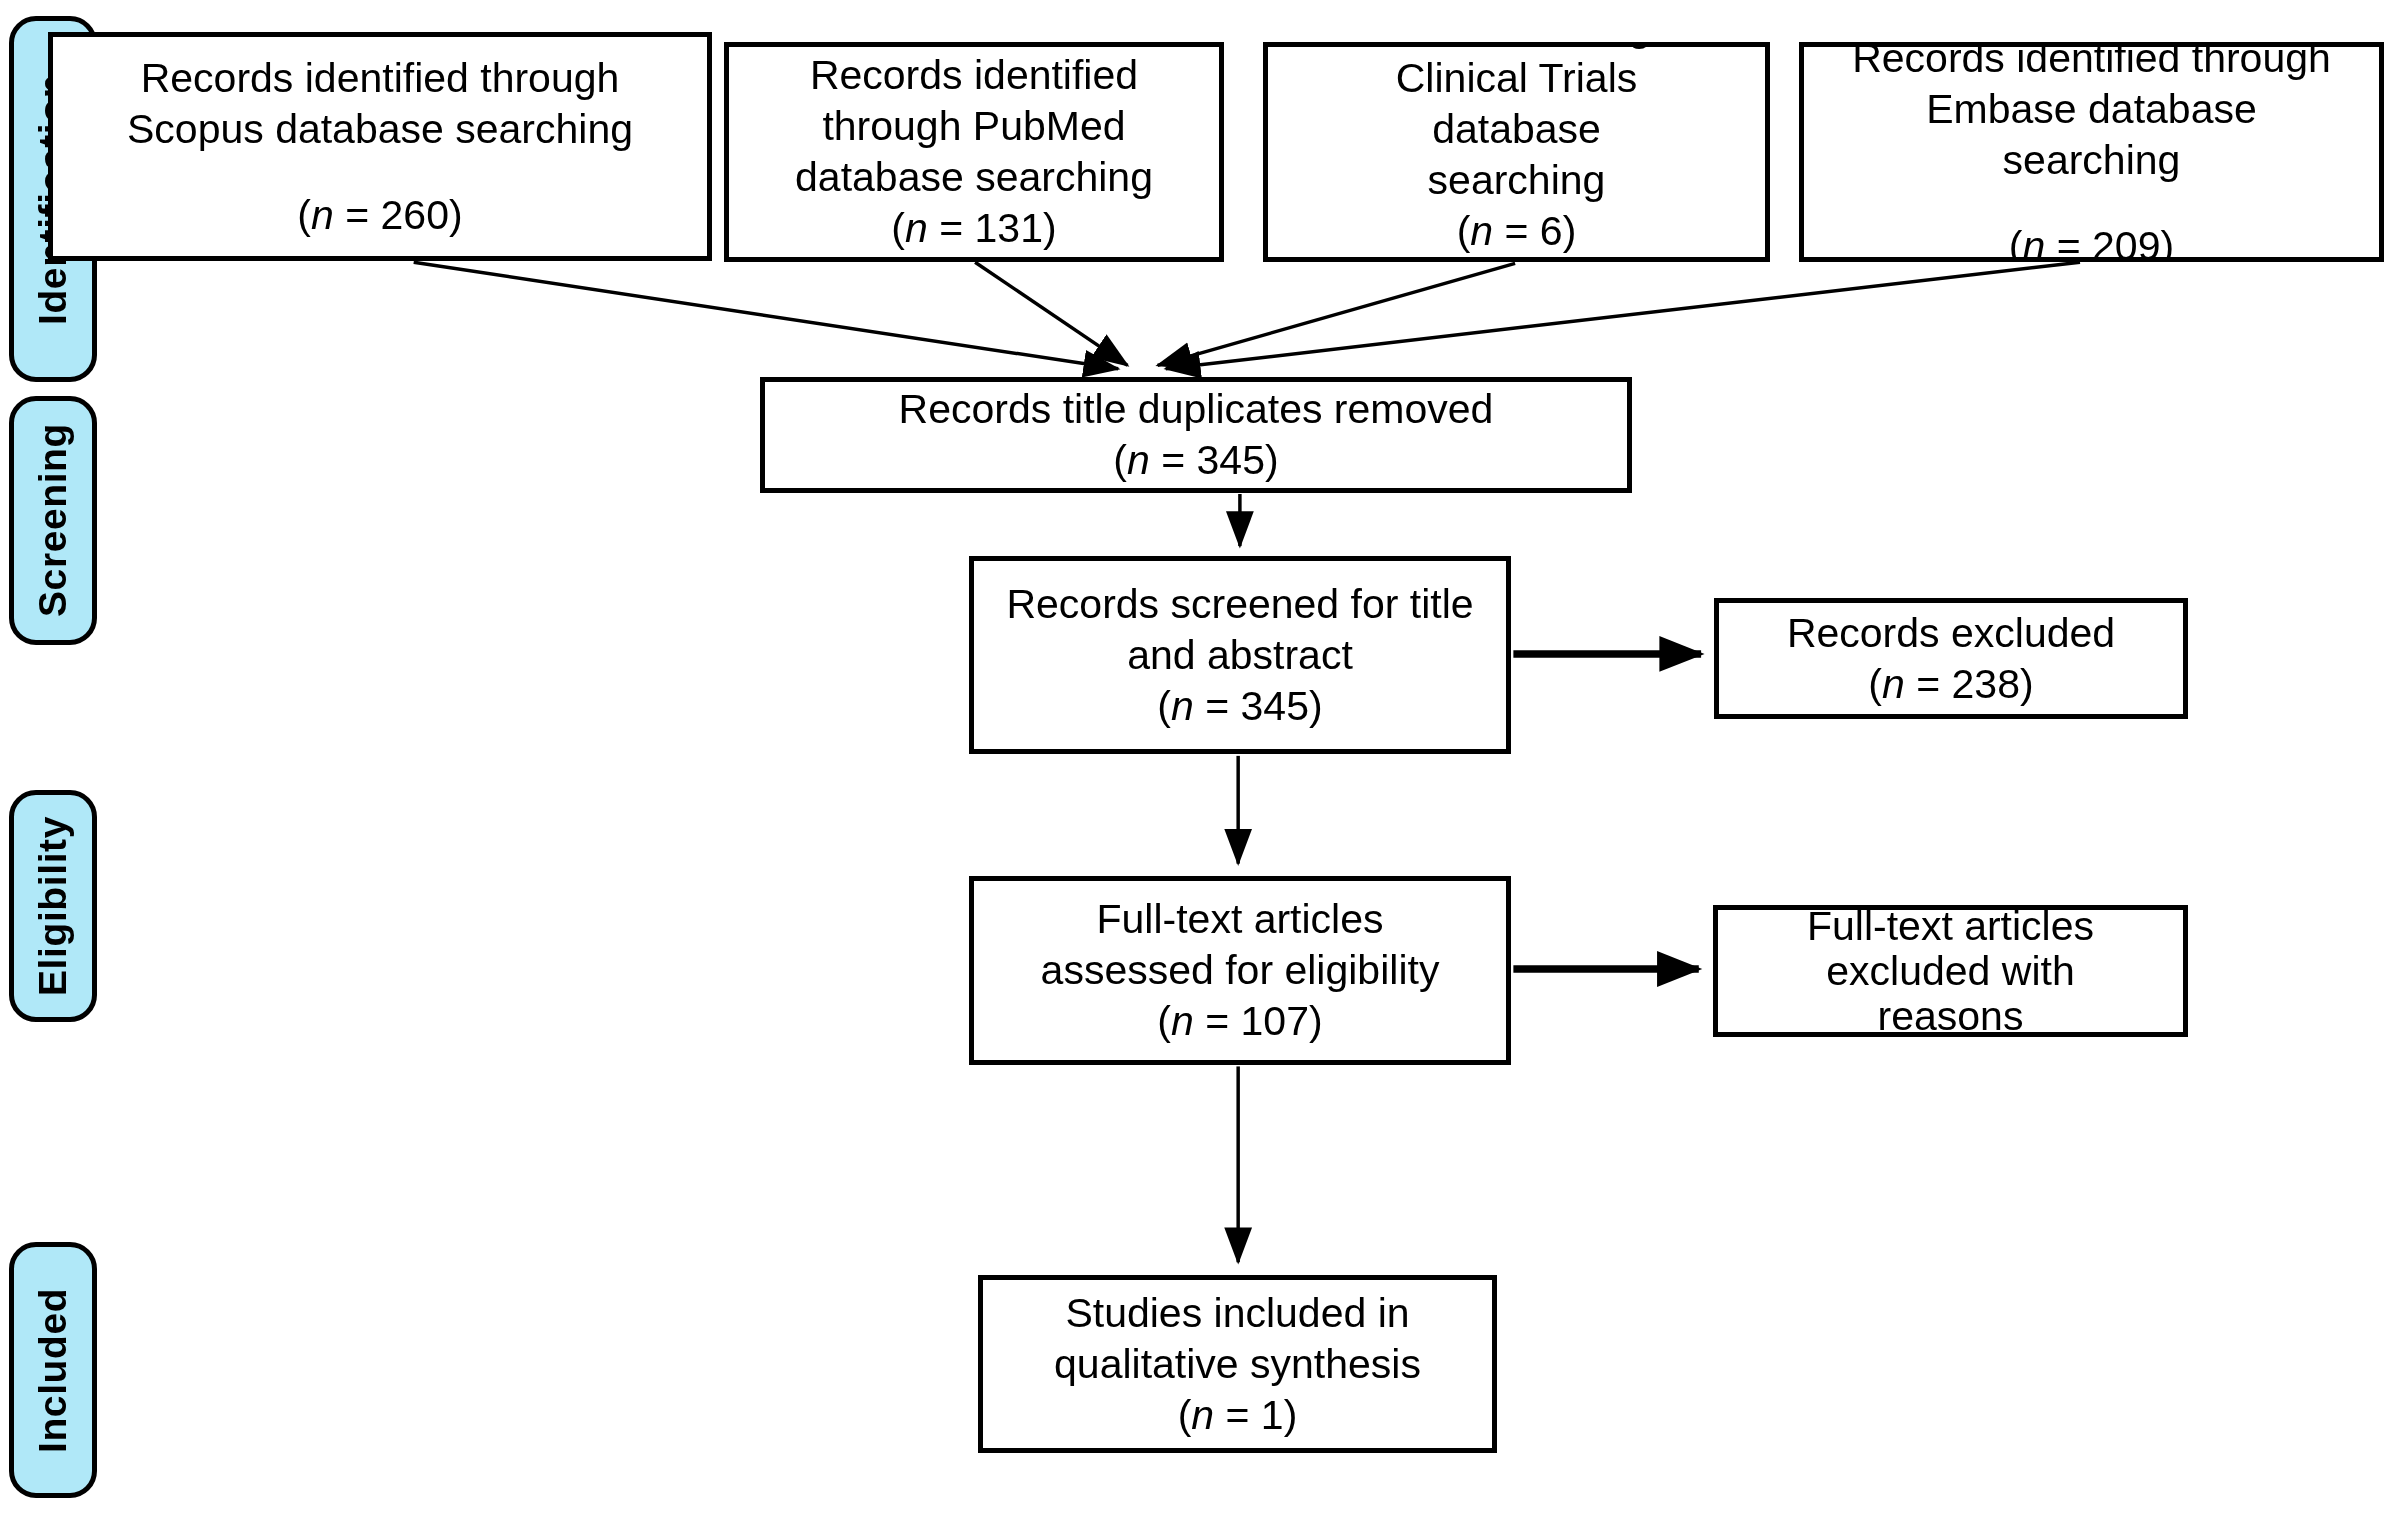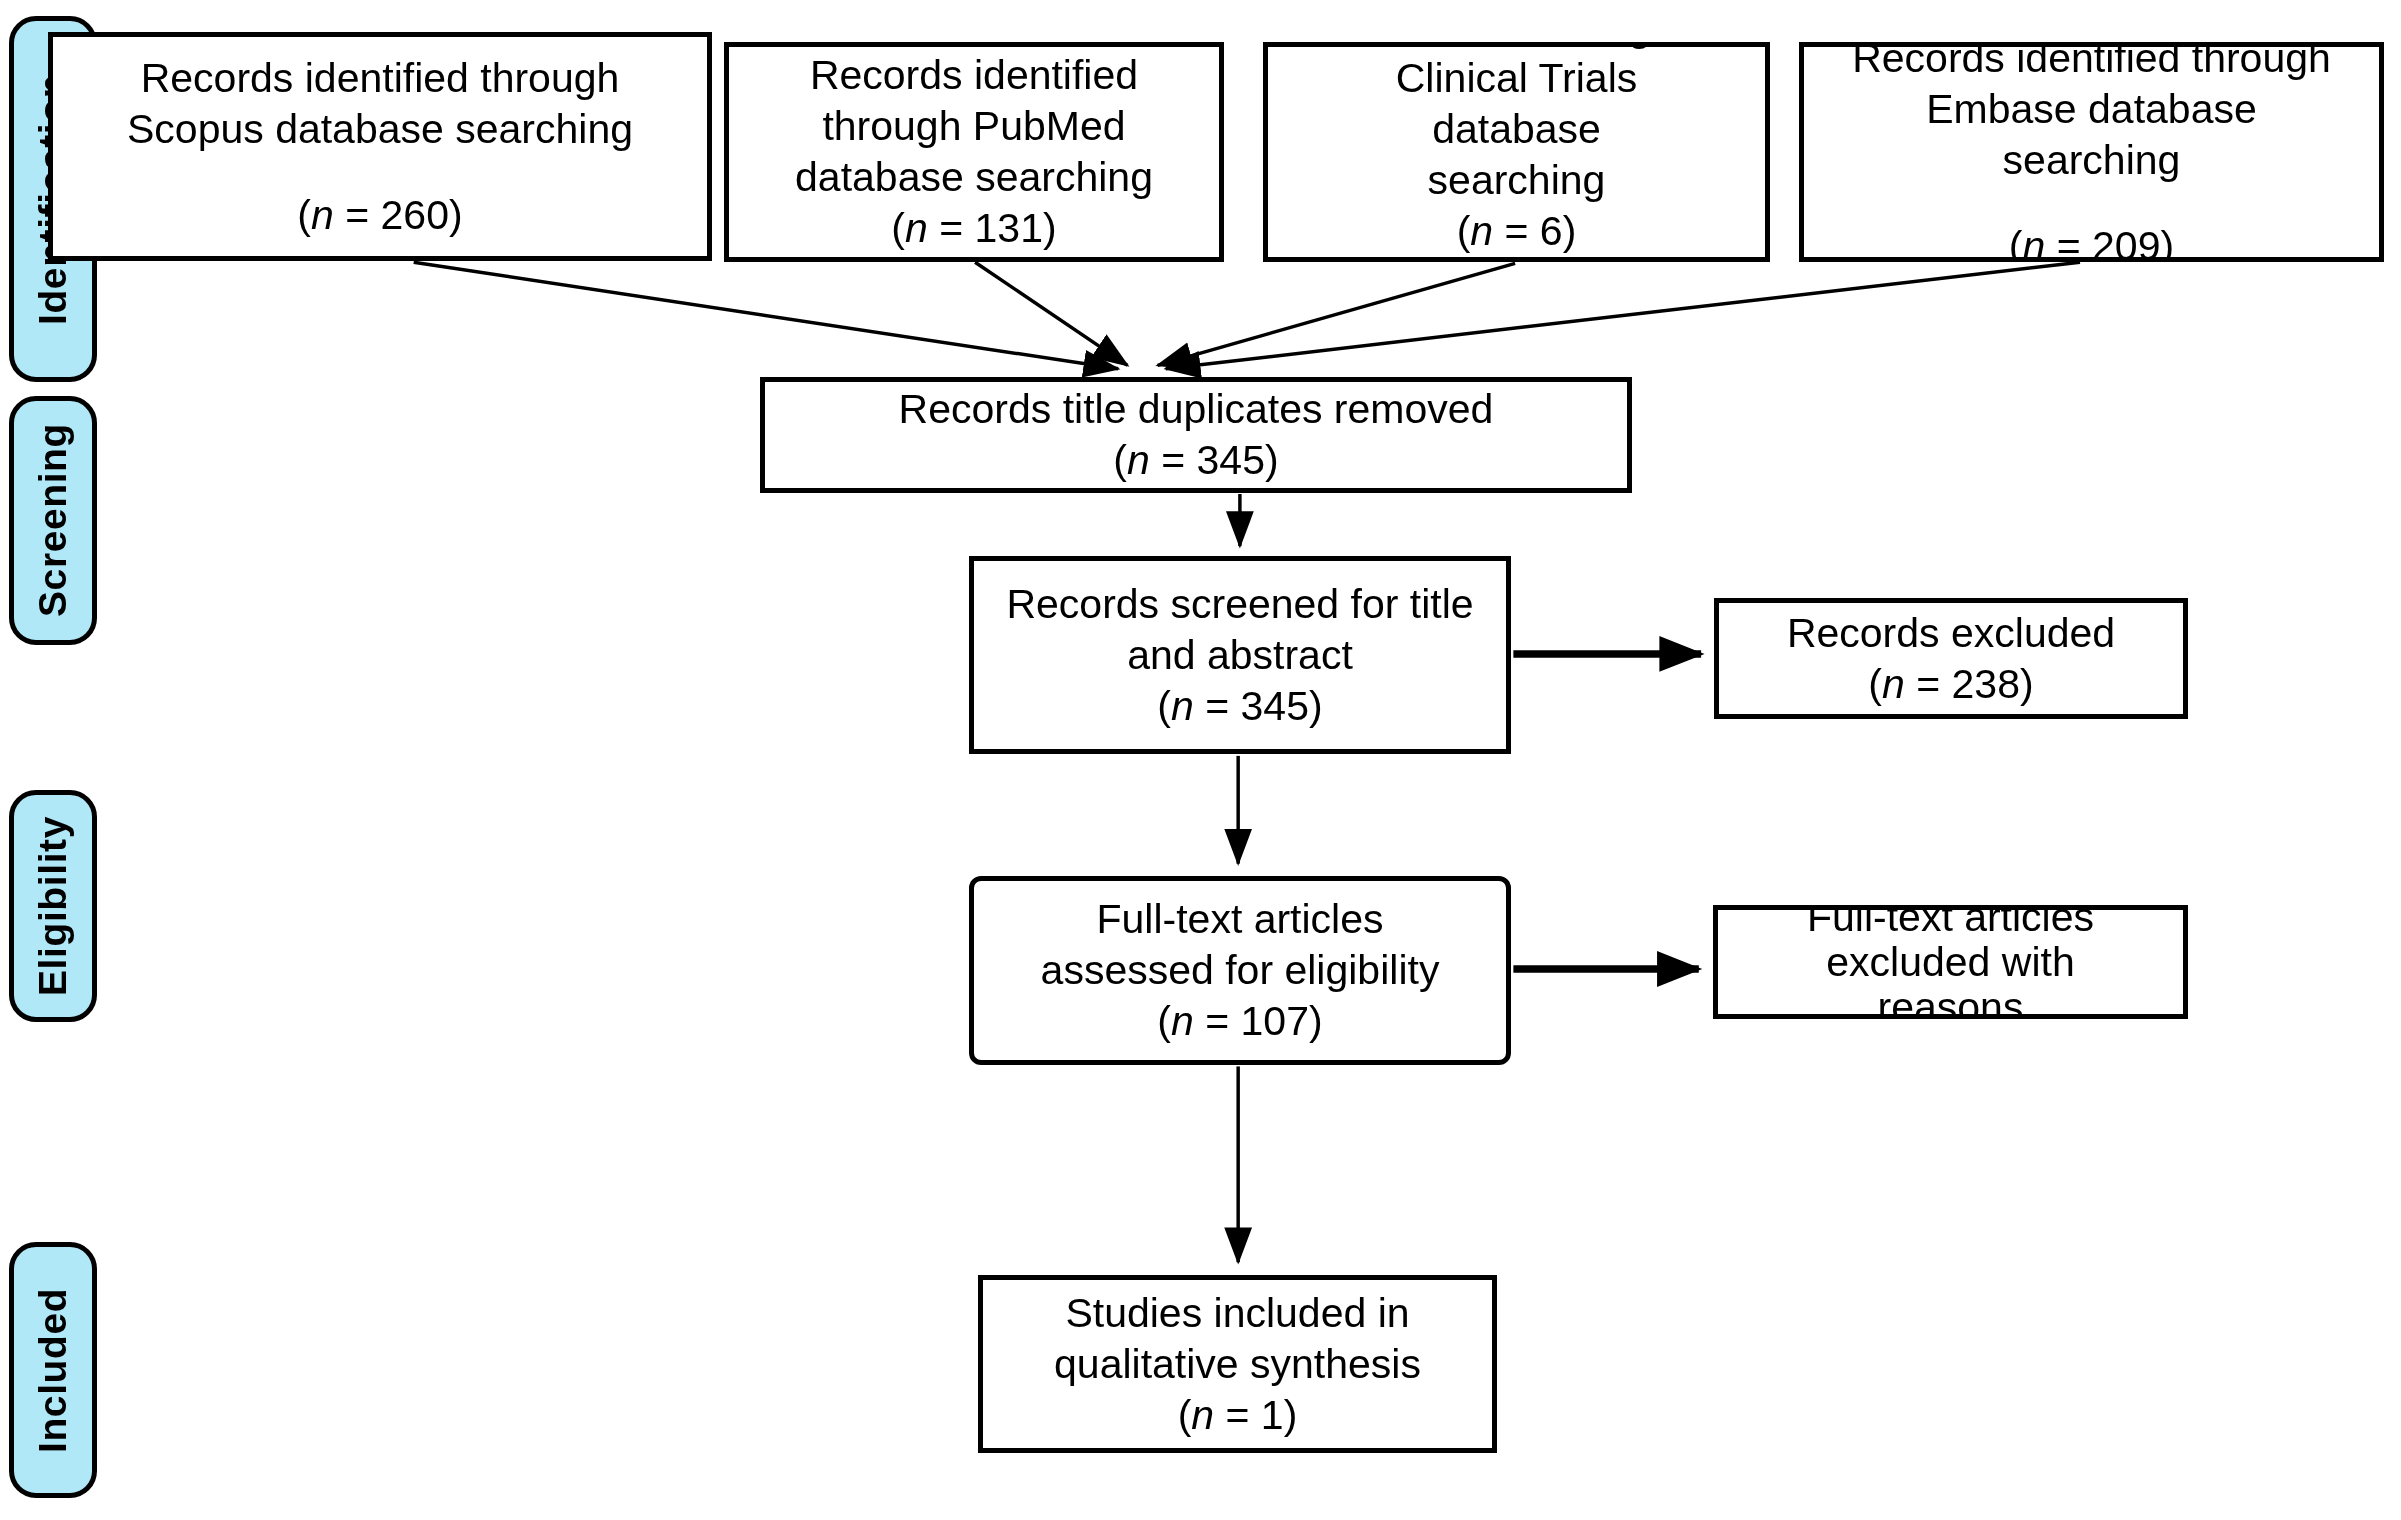--- a/index.html
+++ b/index.html
@@ -29,22 +29,22 @@
 
   #box-scopus{left:48px;top:32px;width:664px;height:229px;padding:0 67px;}
   #box-pubmed{left:724px;top:42px;width:500px;height:220px;padding:0 61px;}
   #box-clinical{left:1263px;top:42px;width:507px;height:220px;padding:0 88px;justify-content:flex-end;}
   #box-embase{left:1799px;top:42px;width:585px;height:220px;padding:0 46px;}
   #box-scopus .bn,#box-embase .bn{margin-top:35px;}
 
   #box-duplicates{left:760px;top:377px;width:872px;height:116px;}
   #box-screened{left:969px;top:556px;width:542px;height:198px;padding:0 23px;}
   #box-records-excluded{left:1714px;top:598px;width:474px;height:121px;}
-  #box-fulltext{left:969px;top:876px;width:542px;height:189px;padding:0 43px;border-radius:12px;}
-  #box-fulltext-excluded{left:1713px;top:905px;width:475px;height:114px;padding:0 46px;line-height:45px;gap:40px;}
+  #box-fulltext{left:969px;top:876px;width:542px;height:189px;padding:0 43px;}
+  #box-fulltext-excluded{left:1713px;top:905px;width:475px;height:132px;padding:0 46px;line-height:45px;gap:40px;}
   #box-studies{left:978px;top:1275px;width:519px;height:178px;padding:16px 35px;}
 </style>
 </head>
 <body>
 
 <div class="canvas">
 
   <svg class="arrows" viewBox="0 0 4144 2624" xmlns="http://www.w3.org/2000/svg">
     <defs>
       <marker id="ah" markerUnits="userSpaceOnUse" markerWidth="70" markerHeight="56" refX="60" refY="28" orient="auto">

